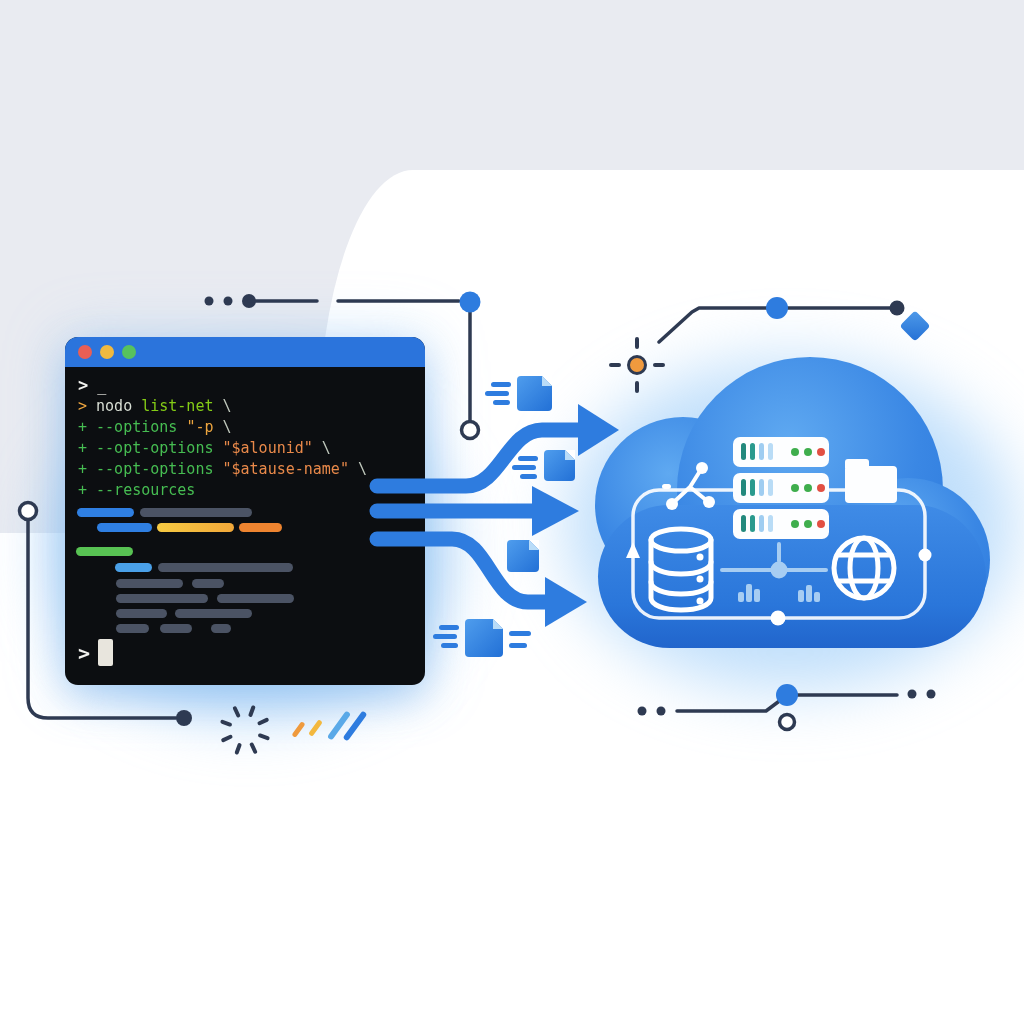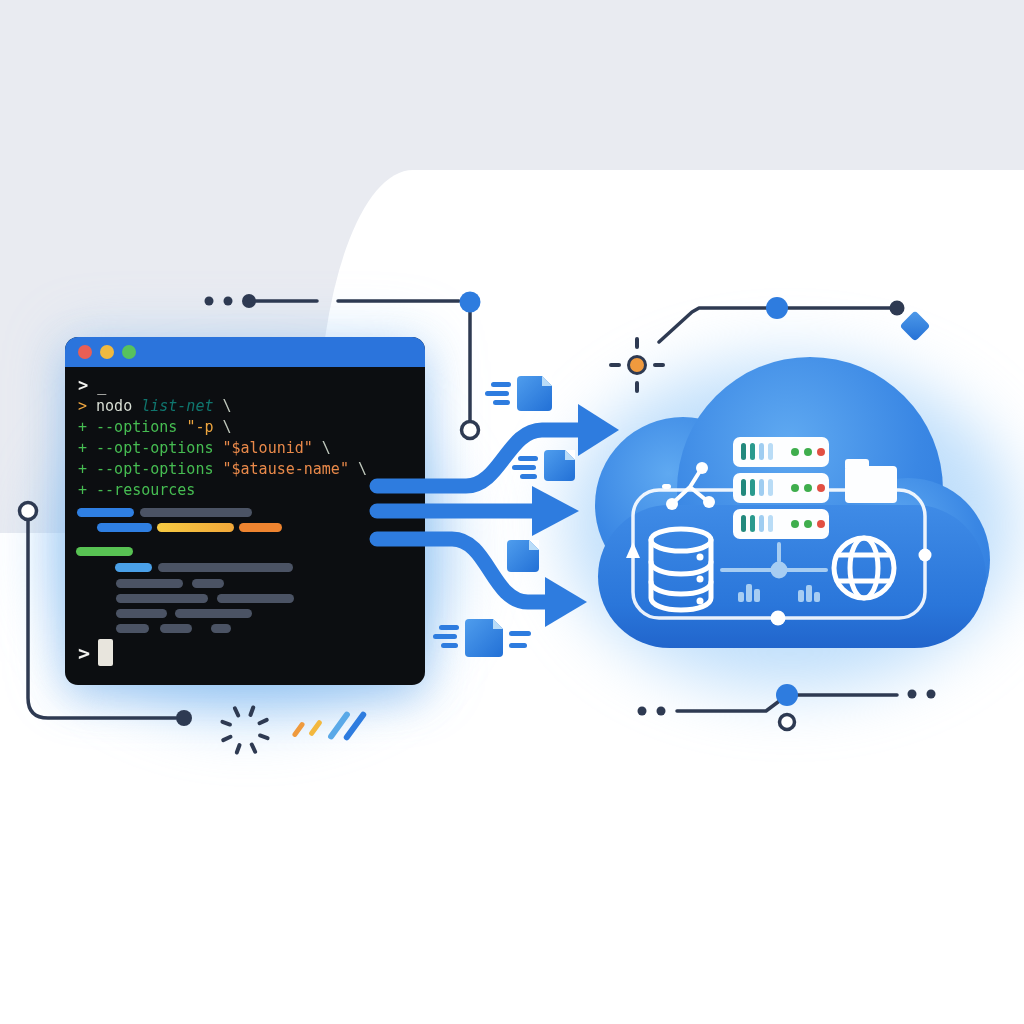--- a/index.html
+++ b/index.html
@@ -25,21 +25,21 @@
   .titlebar{position:absolute;left:0;top:0;width:100%;height:30px;background:var(--titlebar);
             border-radius:13px 13px 0 0;display:flex;align-items:center;padding-left:13px;box-sizing:border-box;gap:8px;}
   .tl-dot{width:14px;height:14px;border-radius:50%;display:inline-block;}
   .term-code{position:absolute;left:13px;top:38px;font-family:"DejaVu Sans Mono","Liberation Mono",monospace;
              font-size:15px;line-height:21px;white-space:pre;}
   .tline{height:21px;}
   .seg.bw{color:#f2f2ef;font-weight:bold;font-size:17px;}
   .seg.w{color:#eceae4;}
   .seg.y{color:var(--amber);}
   .seg.f{color:#d8ded4;}
-  .seg.u{color:#0f766e;font-style:italic;}
+  .seg.u{color:#84cc16;}
   .seg.g{color:var(--green);}
   .seg.o{color:#e9894a;}
   .seg.d{color:#c2cabe;}
   .pill{position:absolute;height:9px;border-radius:5px;}
   .pill.blue{background:#2f7fe2;}
   .pill.lblue{background:#4aa0e8;}
   .pill.gray{background:#4b5364;}
   .pill.yellow{background:linear-gradient(90deg,#f6ca42,#f2a83a);}
   .pill.orange{background:#ee8430;}
   .pill.green{background:#58c253;}

